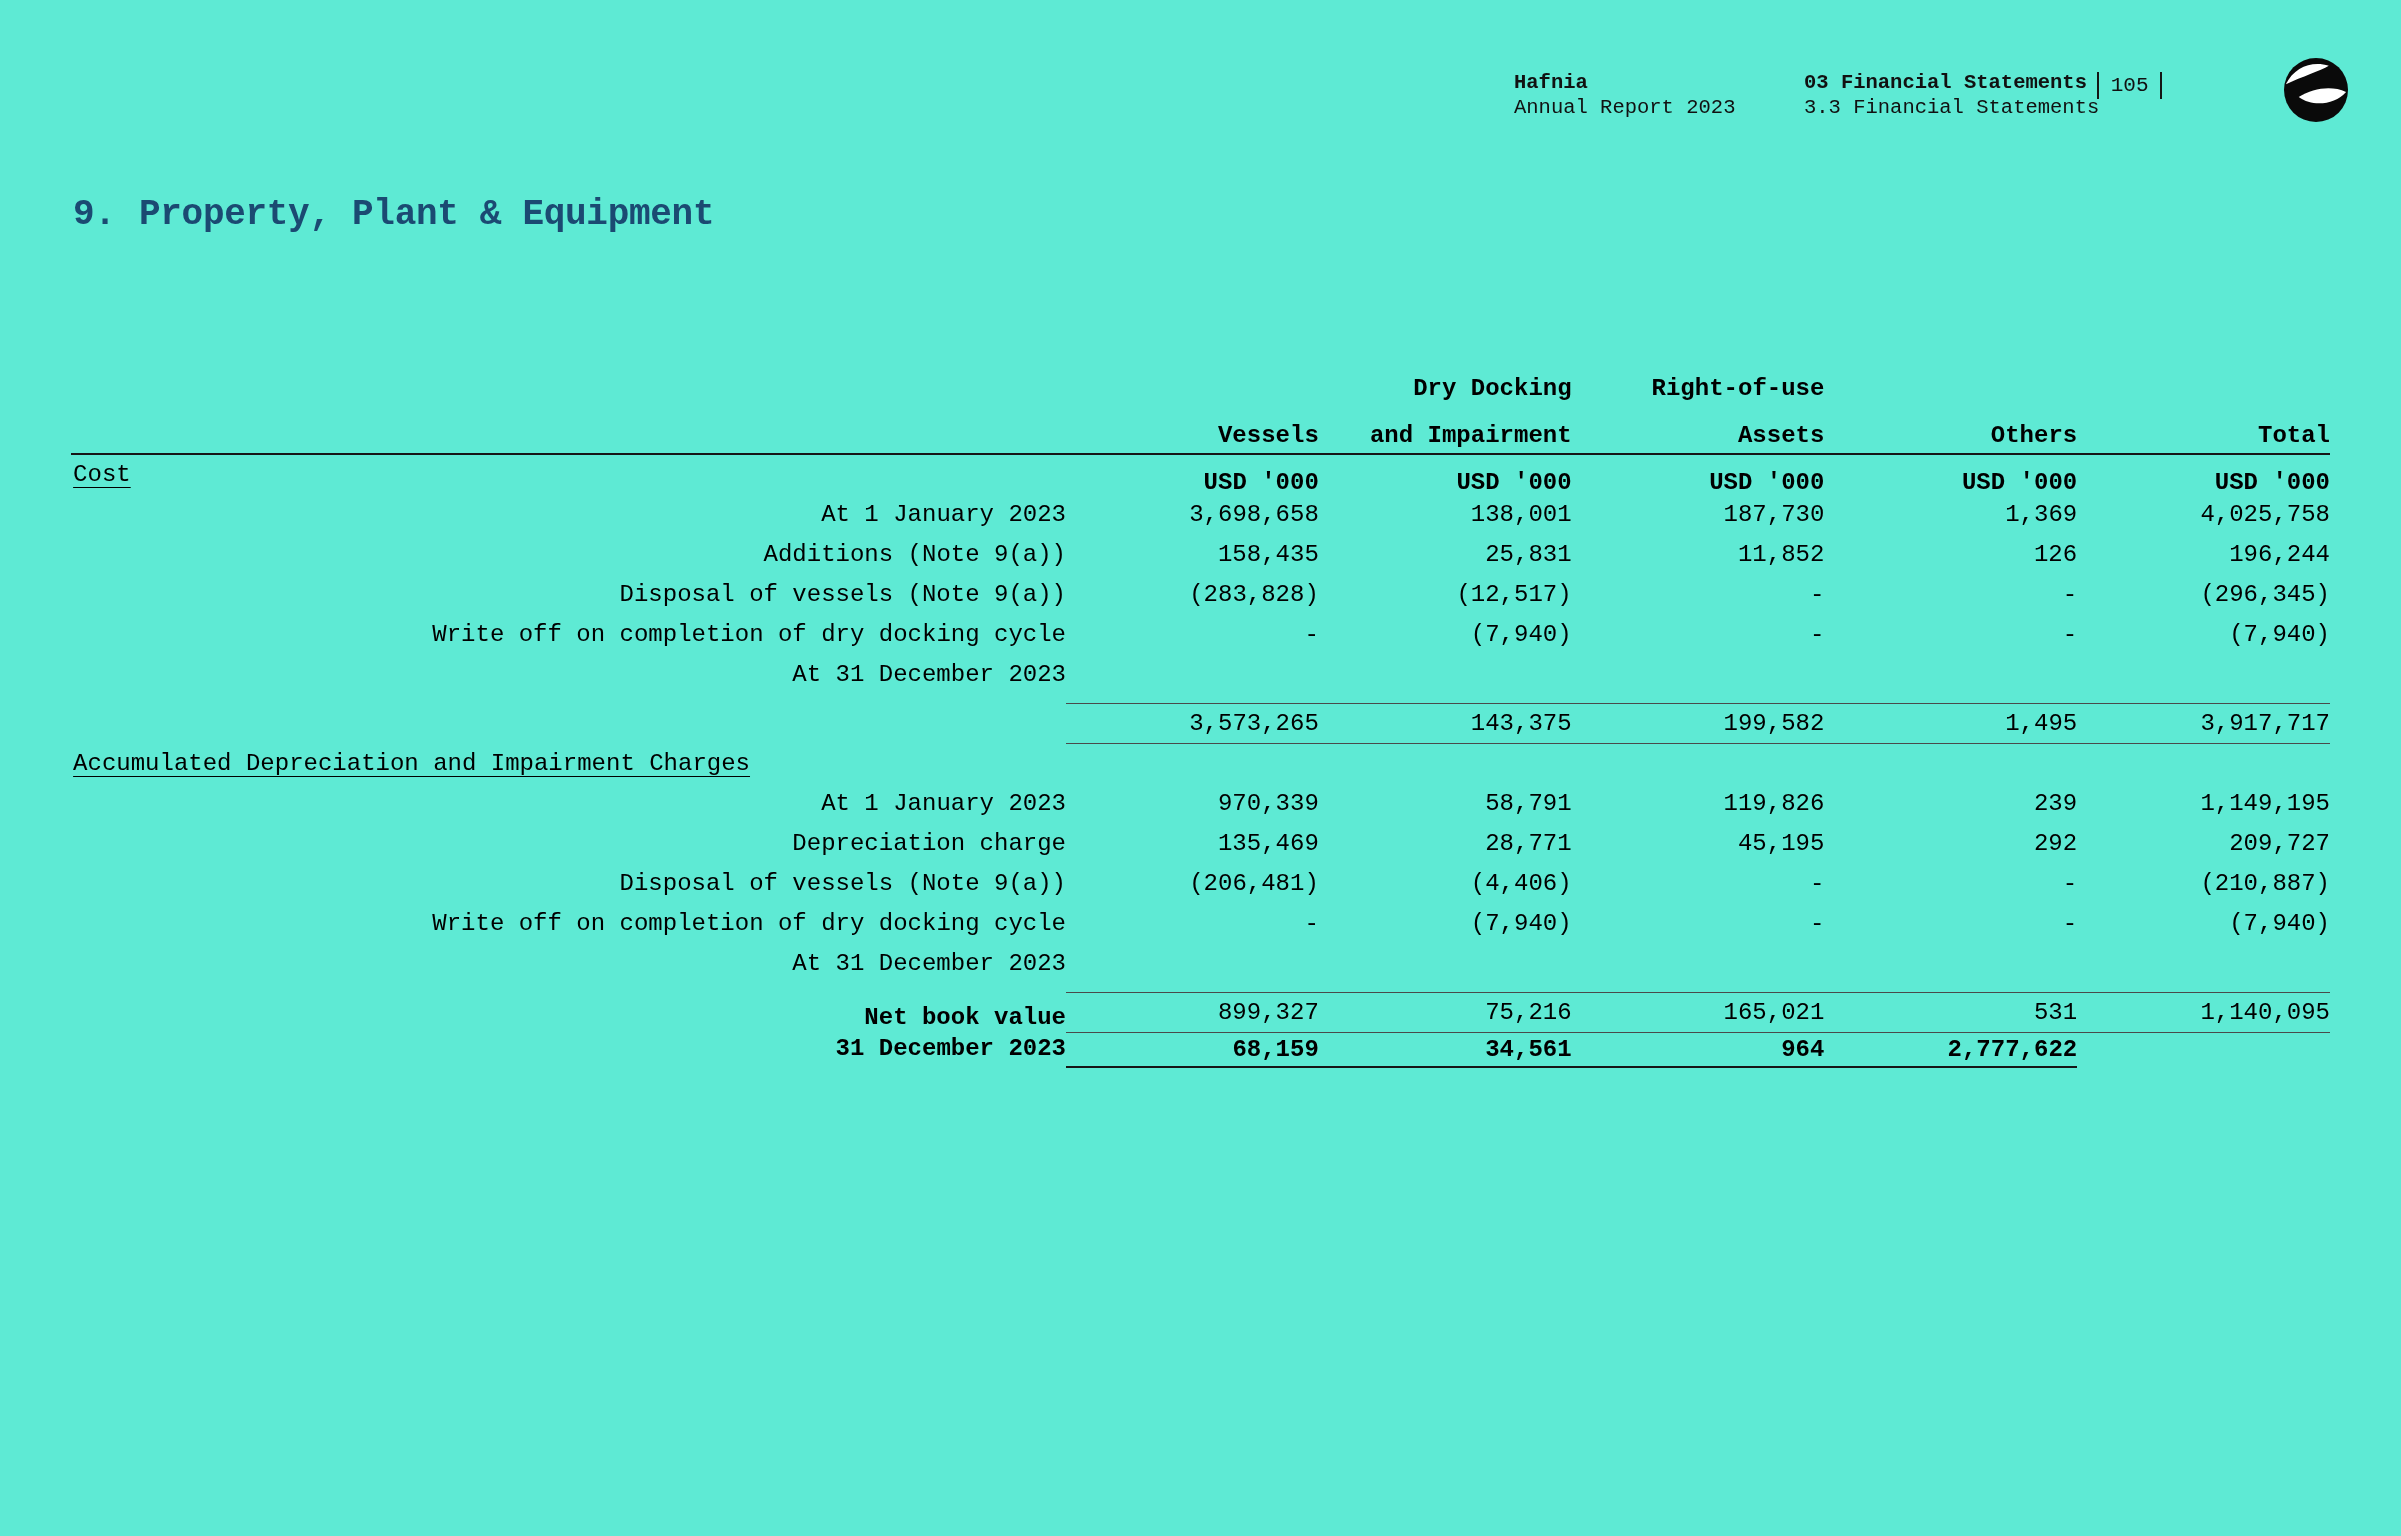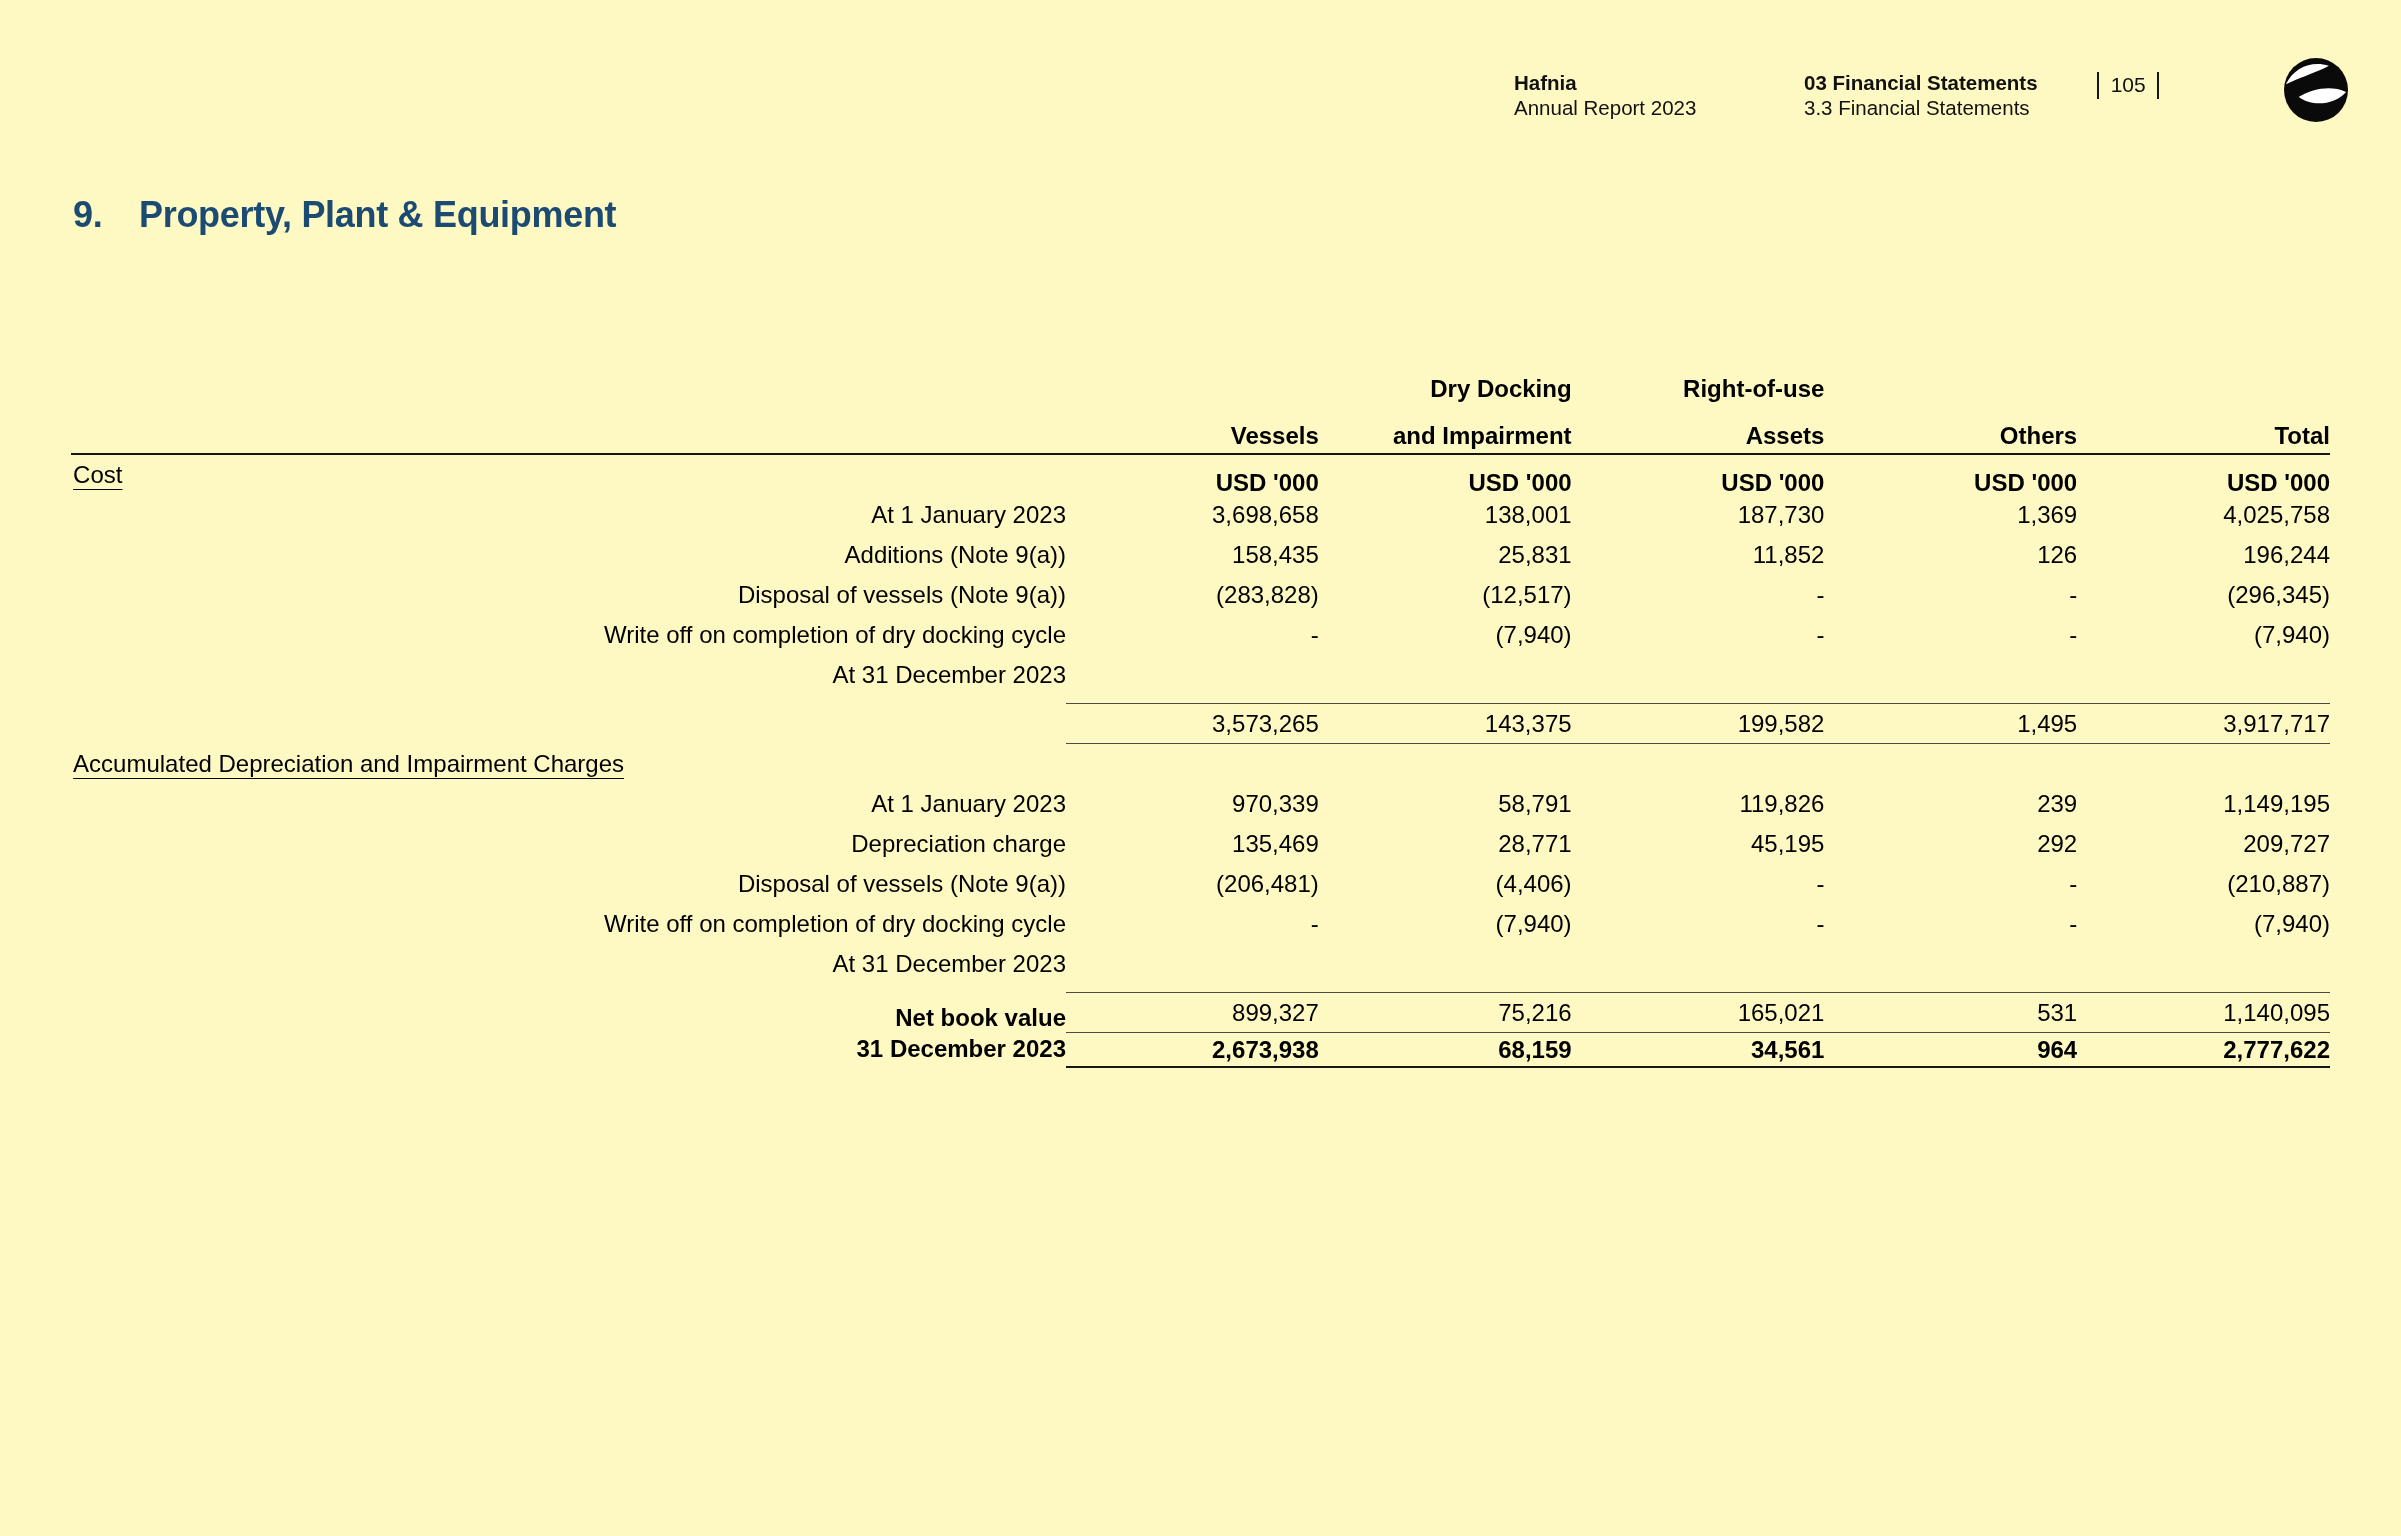--- a/index.html
+++ b/index.html
@@ -1,20 +1,20 @@
 <!DOCTYPE html>
 <html style="--title-color: #1b4a72;font-size:11px"><head>
 <meta charset="utf-8">
 <style>
   html,body{margin:0;padding:0;background:#ffffff;}
   .page{
     position:relative;
     width:2401px;height:1537px;
-    background:#fef9c3;
-    font-family:Liberation Sans, sans-serif;
+    background:#5eead4;
+    font-family:Liberation Mono, monospace;
     color:#000;
     overflow:hidden;
   }
   
   .hdr-block{position:absolute;font-size:20.5px;line-height:25px;color:#111;}
   .hdr-block .b{font-weight:bold;}
   .hdr-brand{left:1514px;top:70px;}
   .hdr-section{left:1804px;top:70px;}
   .page-num{
     position:absolute;left:2097px;top:70px;
@@ -208,21 +208,20 @@
           <div class="cell num">165,021</div>
           <div class="cell num">531</div>
           <div class="cell num">1,140,095</div>
         </div>
         <div class="nbv-spacer"></div>
         <div class="row nbv">
           <div class="cell label">
             <div>Net book value</div>
             <div>31 December 2023</div>
           </div>
-          <div class="cell num">2,673,938</div>
           <div class="cell num">68,159</div>
           <div class="cell num">34,561</div>
           <div class="cell num">964</div>
           <div class="cell num">2,777,622</div>
         </div>
       </div>
   </div>
 
 </div>
 

